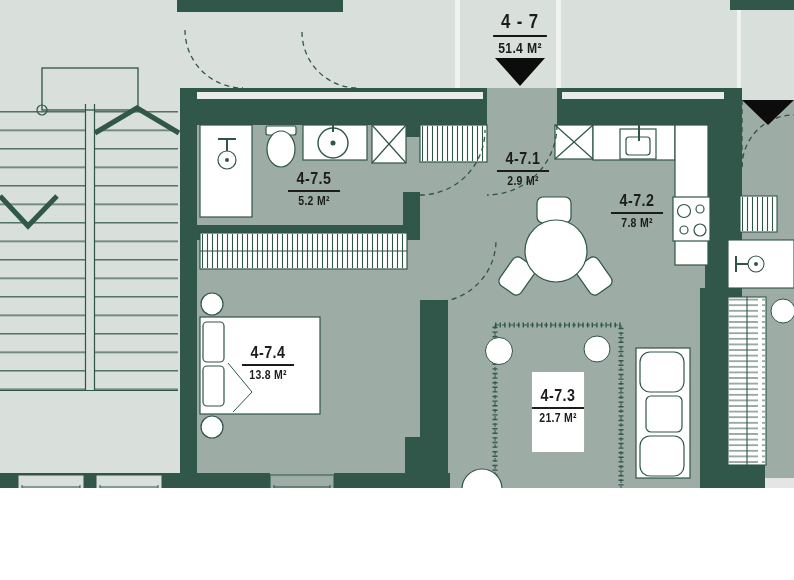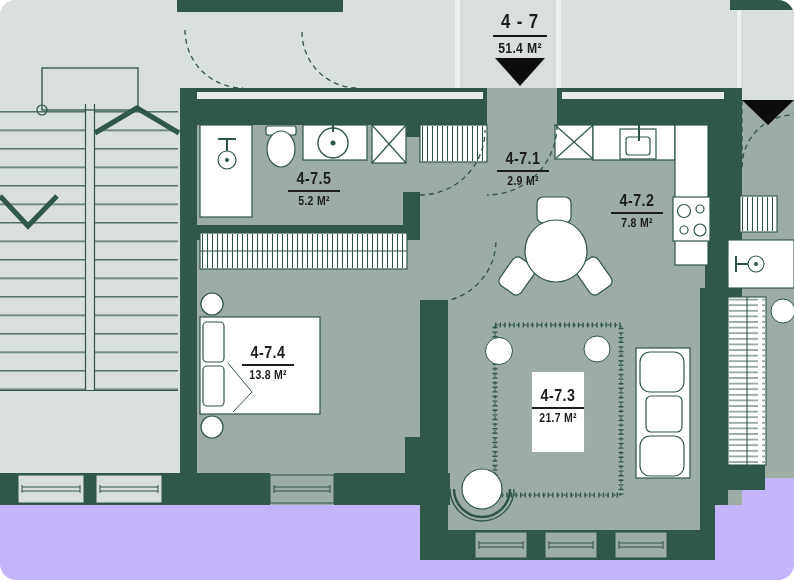--- a/index.html
+++ b/index.html
@@ -1,17 +1,17 @@
 <!DOCTYPE html>
 <html><head>
 <meta charset="utf-8">
 <style>
   html,body{margin:0;padding:0;background:#fff;}
-  .stage{position:relative;width:794px;height:580px;background:#c4b5fd;overflow:hidden;
-         font-family:"Liberation Sans",sans-serif;border-radius:16px;}
+  .stage{position:relative;width:794px;height:488px;background:#e5e5e5;overflow:hidden;
+         font-family:"Liberation Sans",sans-serif;}
   .stage svg{position:absolute;left:0;top:0;}
   .plan-title,.room-label{position:absolute;text-align:center;color:#1C1C1C;
          transform:scaleX(0.84);transform-origin:center top;z-index:5;}
   .pt-num{font-size:20px;font-weight:700;letter-spacing:1px;border-bottom:2.5px solid #151515;
          padding:0 2px 2px;}
   .pt-area{font-size:14.5px;font-weight:700;padding-top:3px;letter-spacing:.4px;}
   .rl-num{font-size:17px;font-weight:700;letter-spacing:.6px;border-bottom:2px solid #1C1C1C;
          padding:0 2px 1px;}
   .rl-area{font-size:12.5px;font-weight:700;padding-top:2px;letter-spacing:.3px;}
   .room-label.boxed{background:#FFFFFF;padding-top:14px;}

